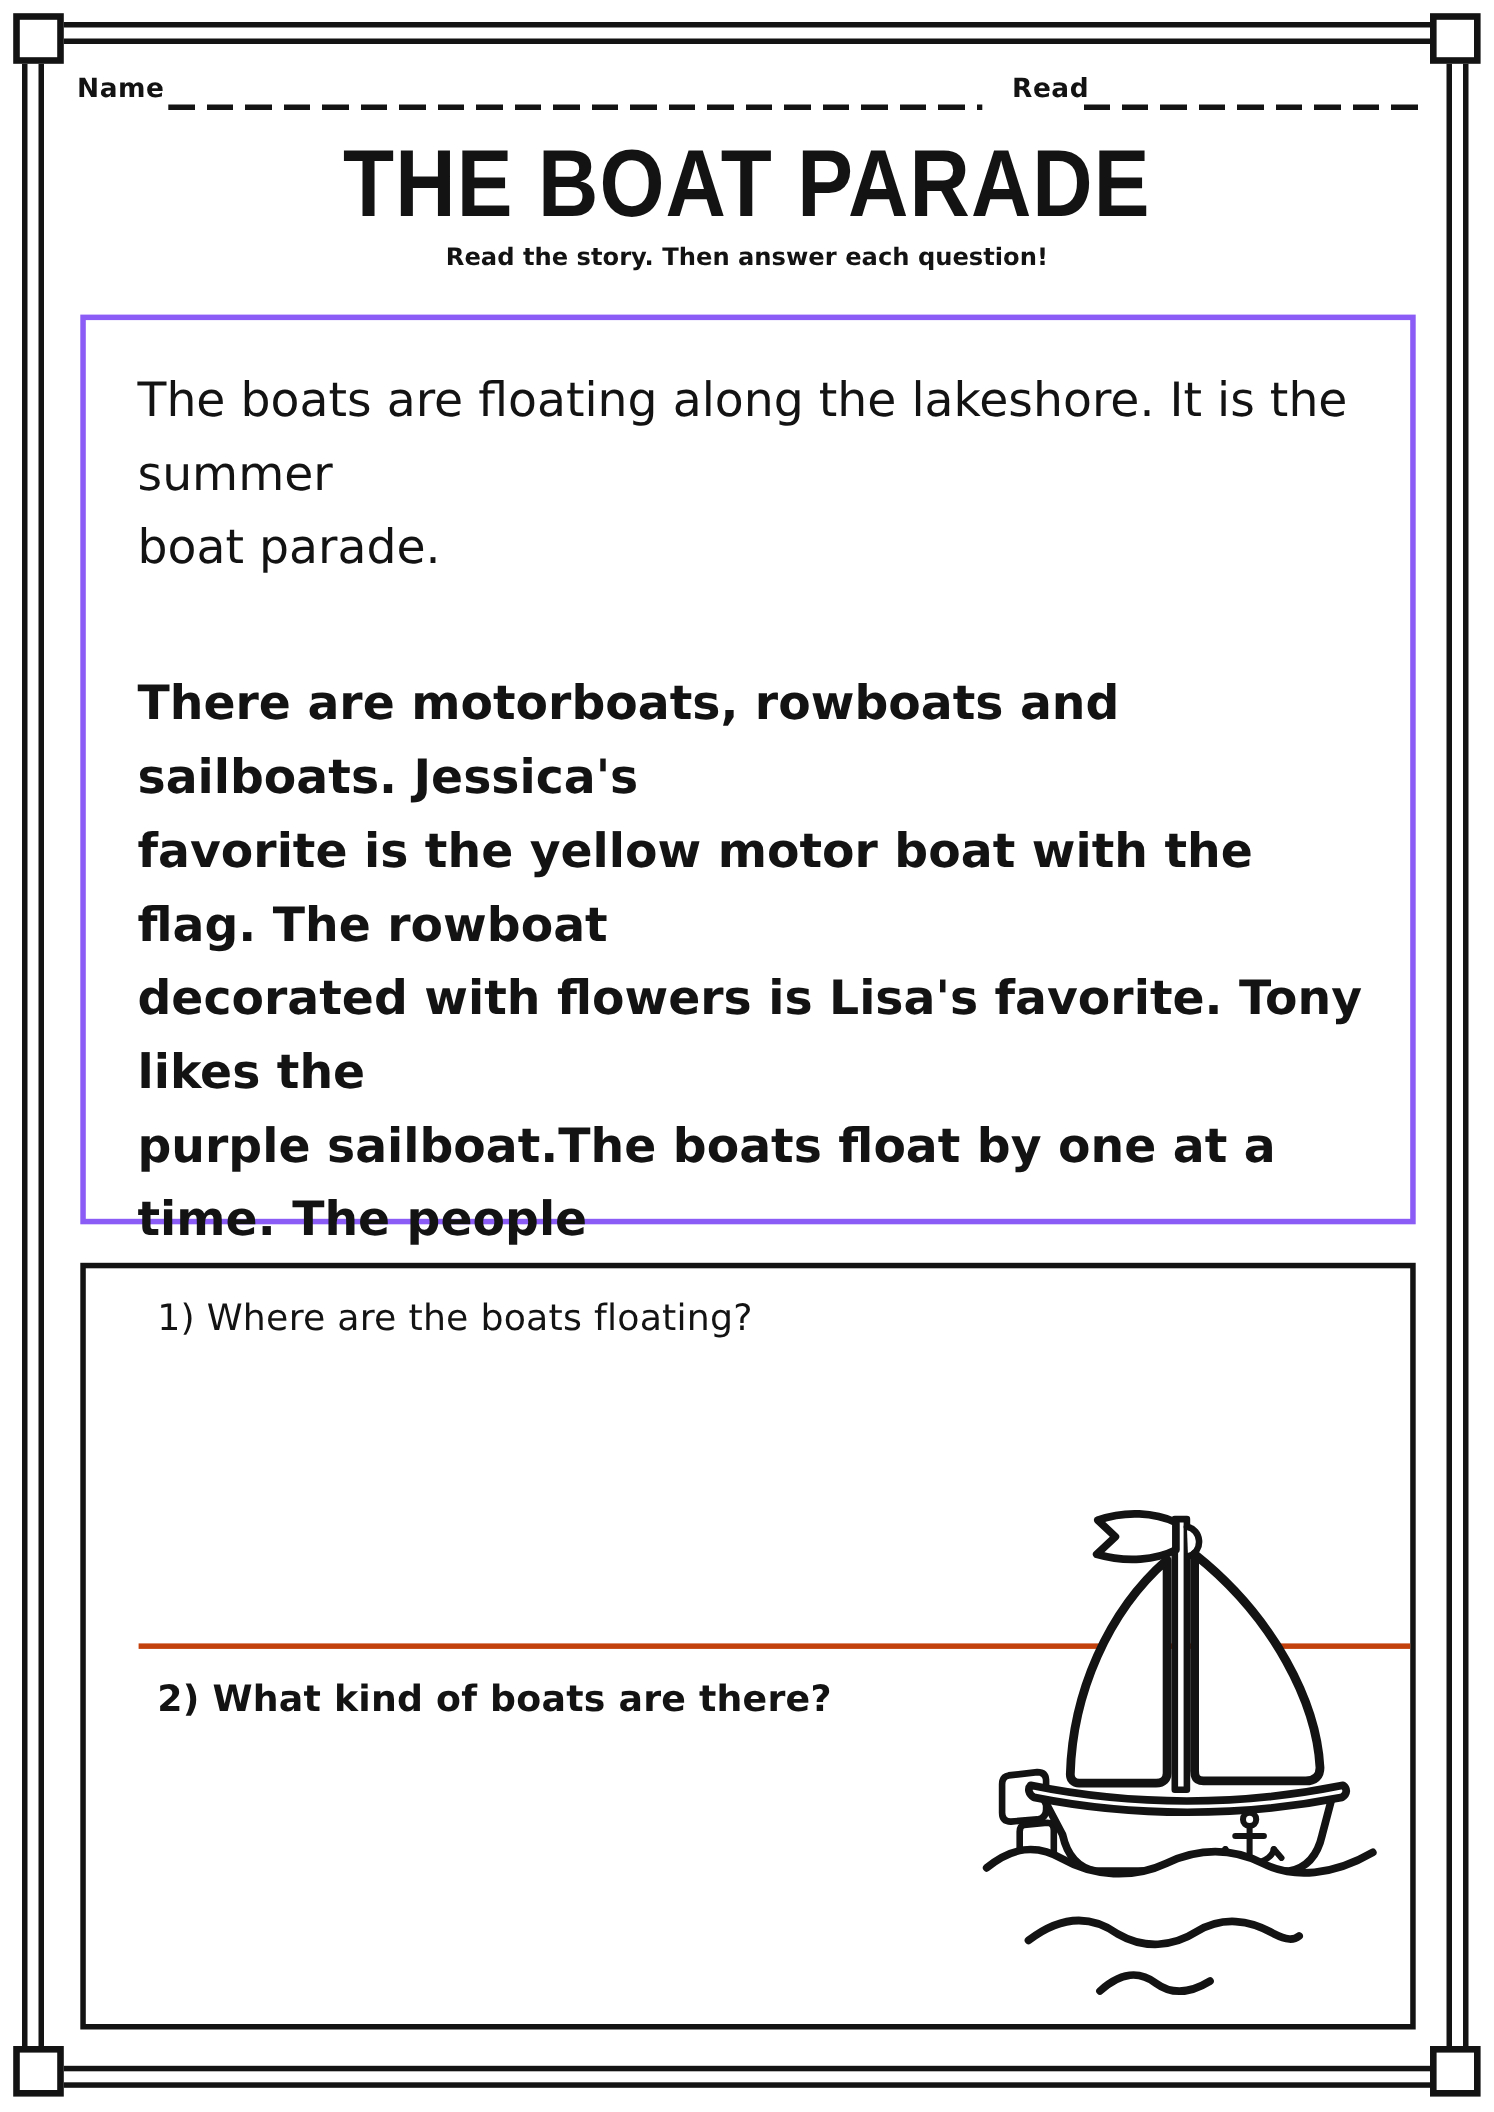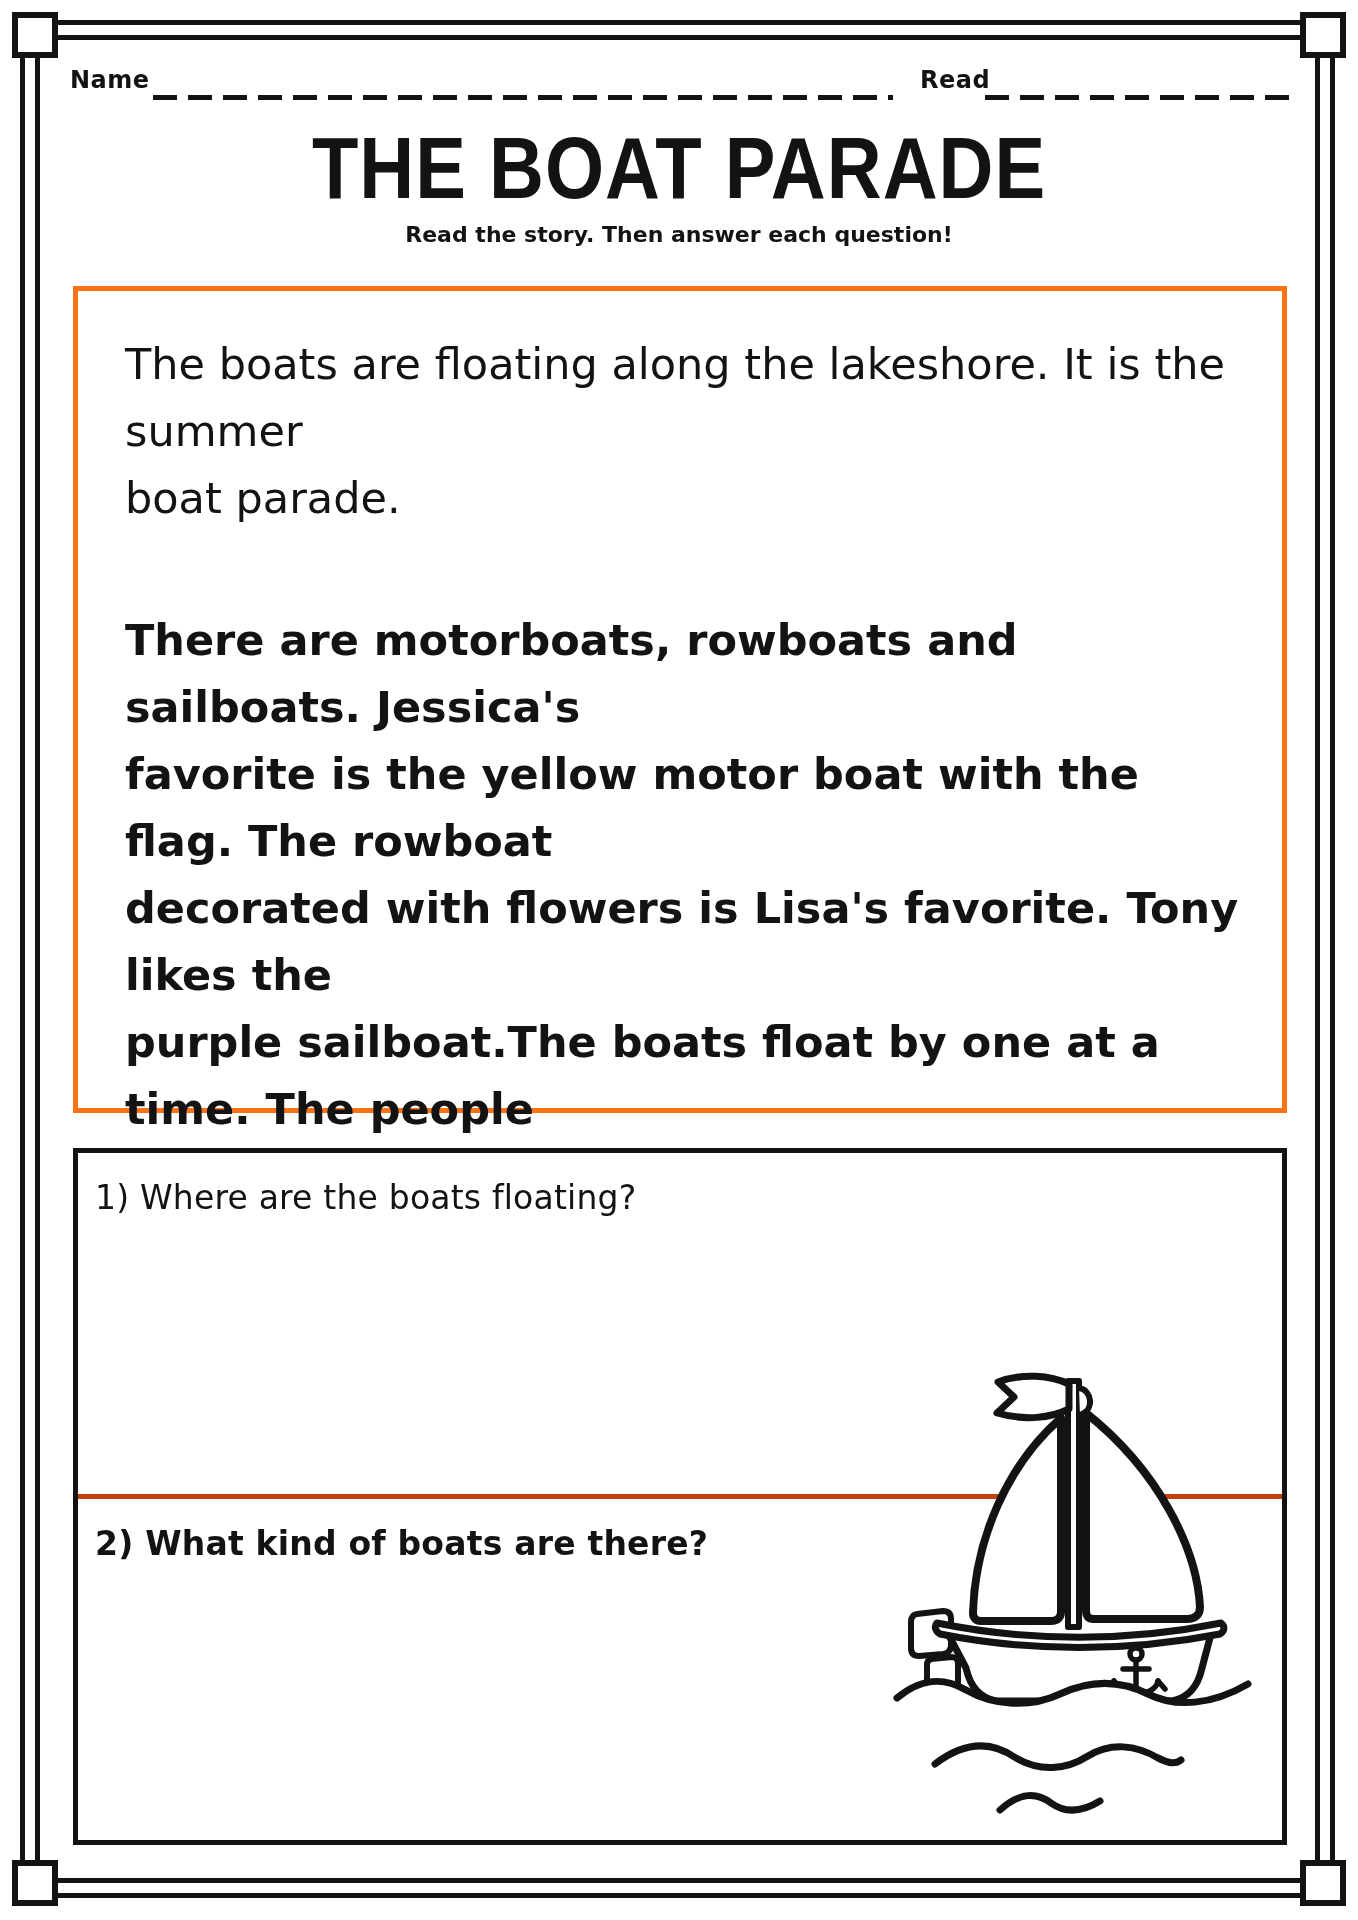--- a/index.html
+++ b/index.html
@@ -11,27 +11,27 @@
 
   
   .field-label{position:absolute;top:66px;font-size:24px;font-weight:600;letter-spacing:0.5px;}
   .blank-line{position:absolute;top:95px;height:5px;background:repeating-linear-gradient(90deg,#131313 0 24px,transparent 24px 35px);}
 
   
   .title{position:absolute;top:118px;left:0;width:100%;text-align:center;font-size:76px;font-weight:800;letter-spacing:1px;transform:scaleY(1.14);transform-origin:top center;font-family:"Liberation Sans",sans-serif;}
   .subtitle{position:absolute;top:222px;left:0;width:100%;text-align:center;font-size:22px;font-weight:600;}
 
   
-  .story-box{position:absolute;left:73px;top:286px;width:1214px;height:827px;border:5px solid #f97316;box-sizing:border-box;background:#ffffff;}
+  .story-box{position:absolute;left:73px;top:286px;width:1214px;height:827px;border:5px solid #8b5cf6;box-sizing:border-box;background:#ffffff;}
   .story-text{padding:40px 28px 0 47px;font-size:43px;line-height:67px;}
   .story-text p{margin:0;}
   .story-text p + p{margin-top:75px;font-weight:bold;}
 
   
-  .q-box{position:absolute;left:73px;top:1148px;width:1214px;height:697px;border:5px solid #131313;box-sizing:border-box;background:#ffffff;display:flex;flex-direction:column;}
+  .q-box{position:absolute;left:73px;top:1148px;width:1214px;height:697px;border:5px solid #131313;box-sizing:border-box;background:#ffffff;display:flex;flex-direction:column;padding-left:48px;}
   .q-row{flex:1 1 0;position:relative;box-sizing:border-box;padding:25px 0 0 17px;}
   .q-row + .q-row{border-top:5px solid #c2410c;font-weight:bold;}
   .q-label{font-size:33px;letter-spacing:0.2px;}
 
   
   .boat{position:absolute;left:880px;top:1368px;width:380px;height:462px;}
 </style>
 </head>
 <body>
 

